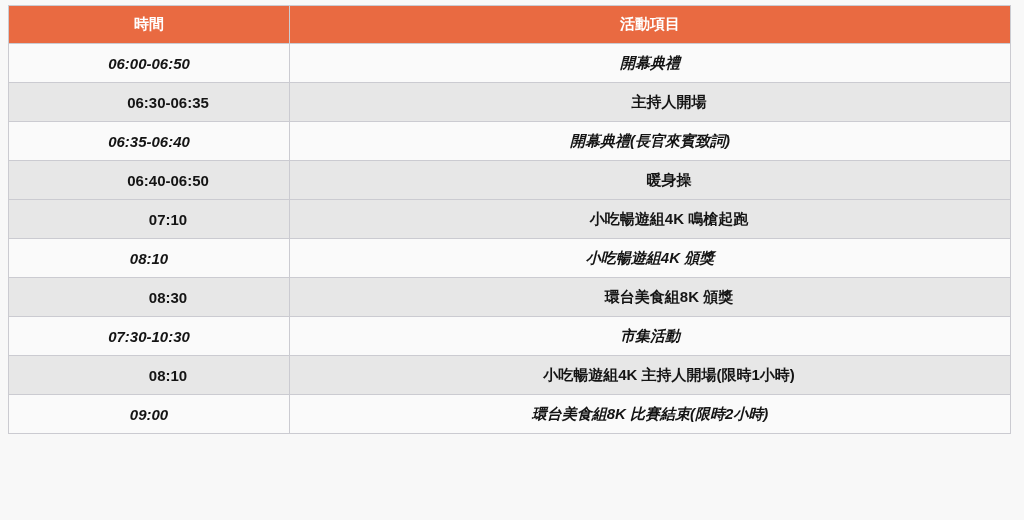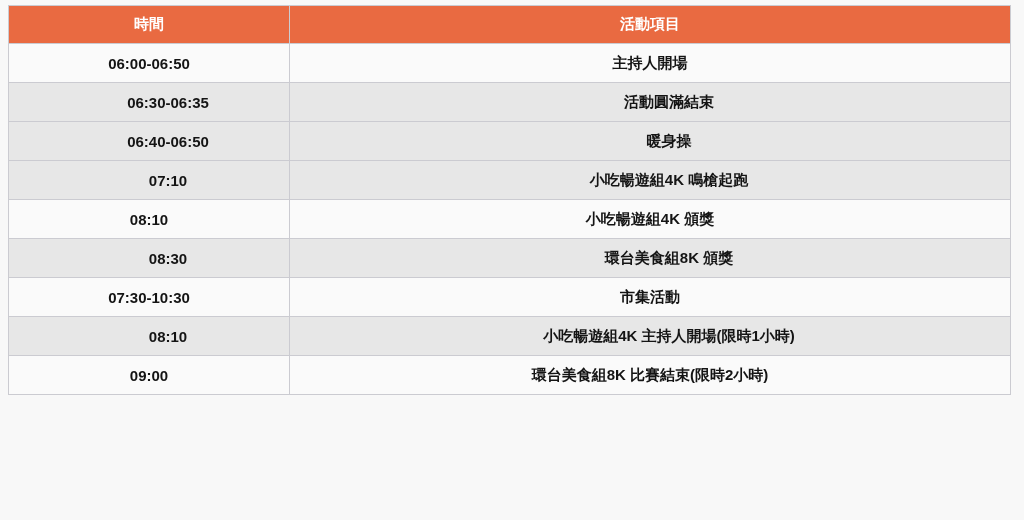--- a/index.html
+++ b/index.html
@@ -48,46 +48,50 @@
     background: var(--header-bg);
     color: var(--header-text);
     height: 38px;
   }
   table.schedule td {
     color: var(--text);
     height: 39px;
   }
   col.col-time { width: 281px; }
   col.col-activity { width: 721px; }
-  tr.light td { background: var(--row-light); }
+  tr.light td { background: var(--row-light); font-style: italic; }
   tr.dark td { background: var(--row-dark); padding-left: 44px; }
 </style>
 </head>
 <body>
 
 <div class="page">
   <table class="schedule">
     <colgroup>
       <col class="col-time">
       <col class="col-activity">
     </colgroup>
     <thead>
       <tr class="header-row">
         <th>時間</th>
         <th>活動項目</th>
       </tr>
     </thead>
     <tbody>
       <tr class="light">
         <td>06:00-06:50</td>
-        <td>主持人開場</td>
+        <td>開幕典禮</td>
       </tr>
       <tr class="dark">
         <td>06:30-06:35</td>
-        <td>活動圓滿結束</td>
+        <td>主持人開場</td>
+      </tr>
+      <tr class="light">
+        <td>06:35-06:40</td>
+        <td>開幕典禮(長官來賓致詞)</td>
       </tr>
       <tr class="dark">
         <td>06:40-06:50</td>
         <td>暖身操</td>
       </tr>
       <tr class="dark">
         <td>07:10</td>
         <td>小吃暢遊組4K 鳴槍起跑</td>
       </tr>
       <tr class="light">

